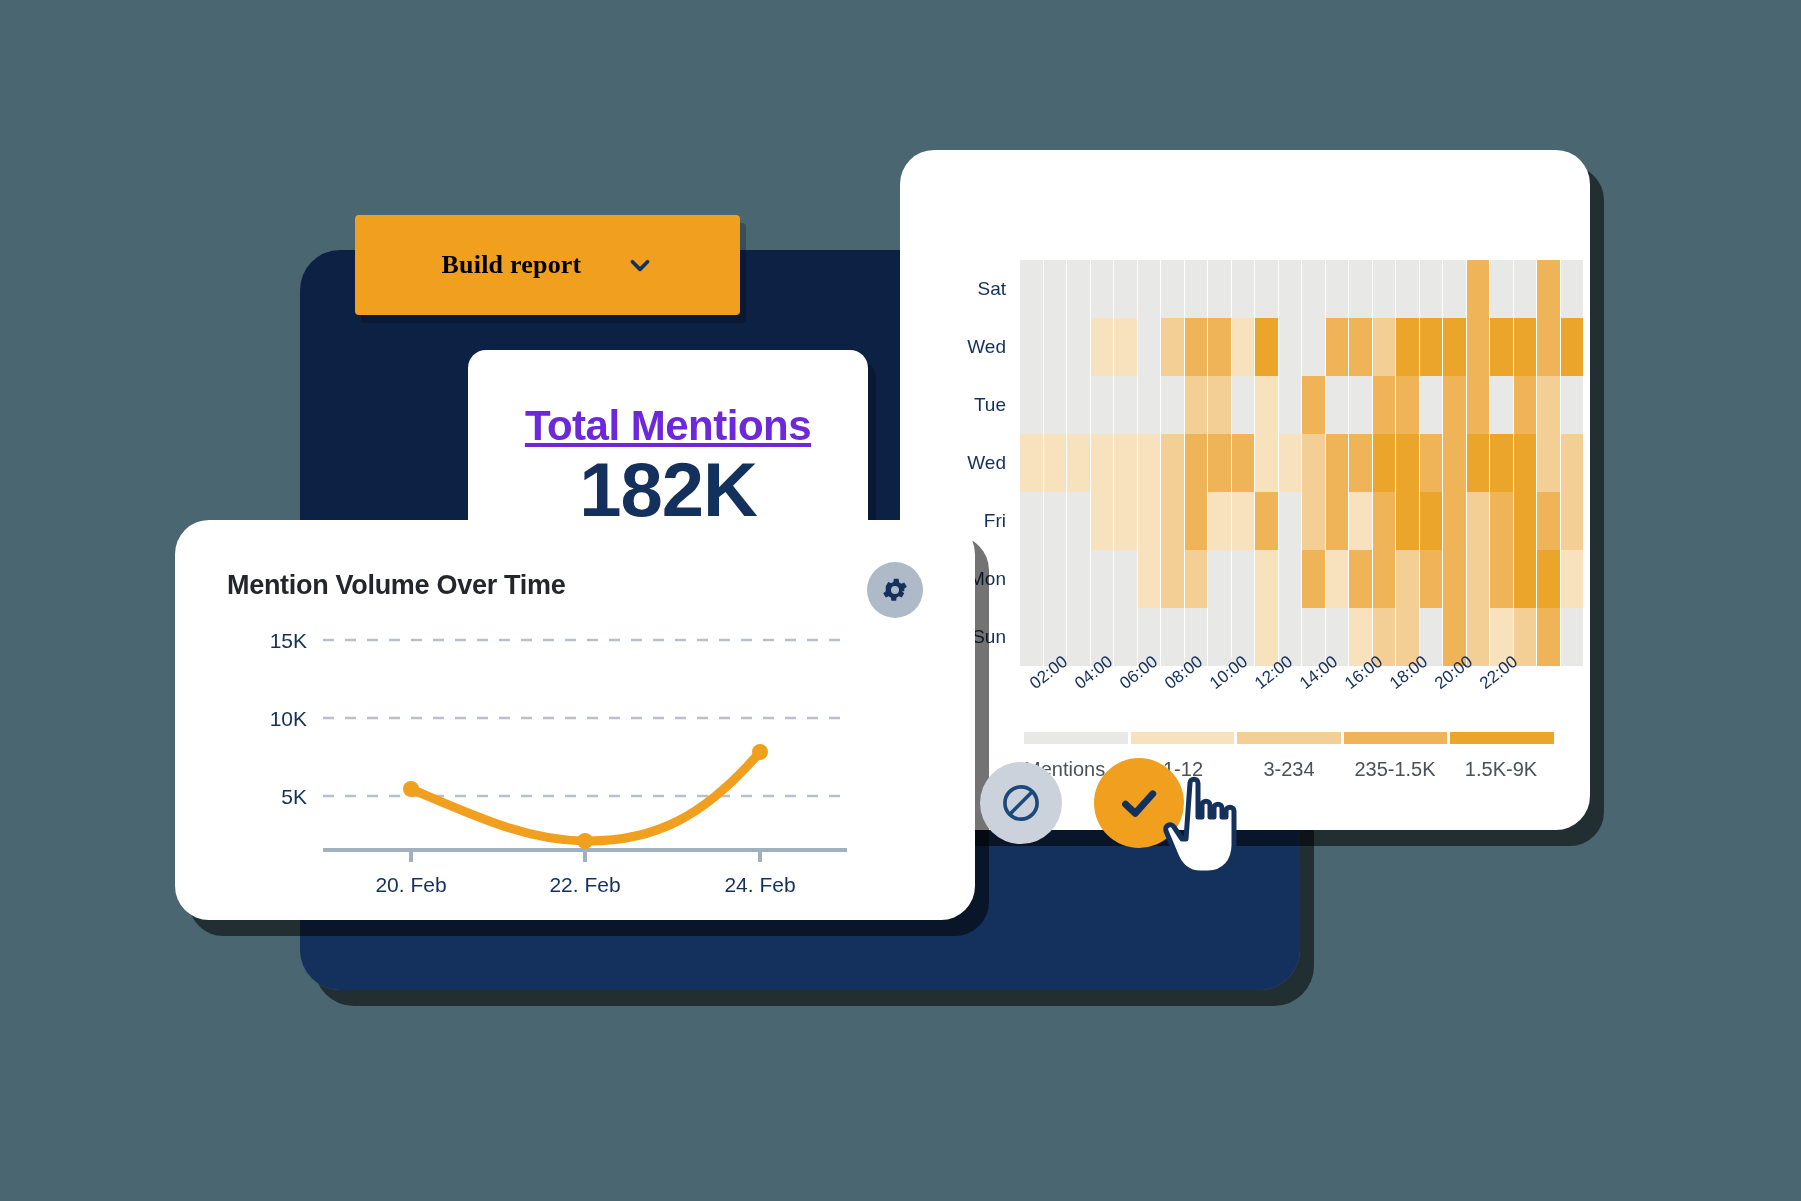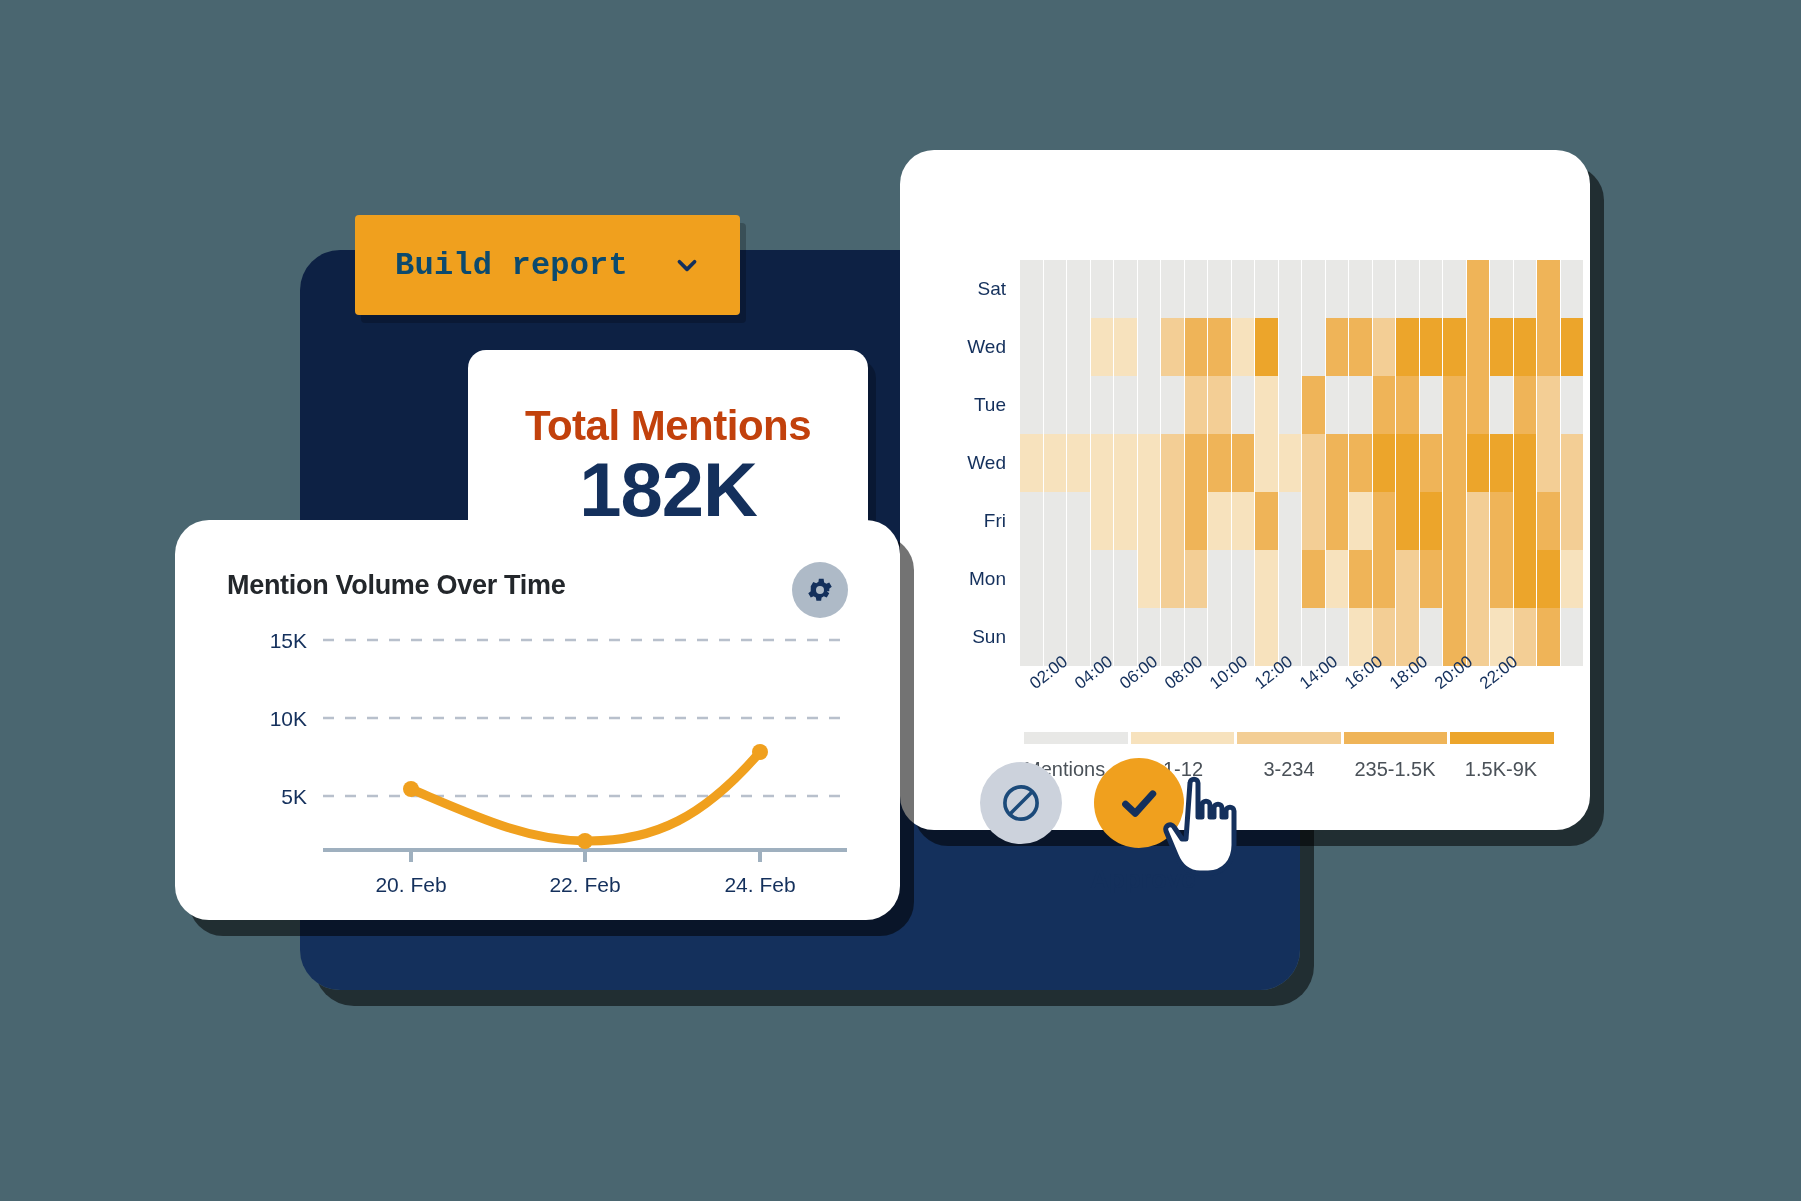--- a/index.html
+++ b/index.html
@@ -24,34 +24,34 @@
 
   
   .build-report{
     position:absolute;left:355px;top:215px;width:385px;height:100px;
     background:#f0a01e;border:none;border-radius:4px;
     display:flex;align-items:center;justify-content:center;gap:46px;
     box-shadow:6px 8px 0 rgba(0,0,0,.22);
     cursor:pointer;
   }
   .build-report .lbl{
-    color:#0c4a6e;font-size:32px;font-weight:bold;letter-spacing:.2px;
-    font-family:Liberation Mono, monospace;
+    color:#000000;font-size:26px;font-weight:bold;letter-spacing:.2px;
+    font-family:Liberation Serif, serif;
   }
   .chev{width:26px;height:26px;display:block;}
 
   
   .total-card{
     position:absolute;left:468px;top:350px;width:400px;height:230px;
     background:#ffffff;border-radius:18px;
     box-shadow:8px 10px 0 rgba(0,0,0,.25);
     display:flex;flex-direction:column;align-items:center;justify-content:center;
   }
   .total-card .t-title{
-    color:#c2410c;font-size:42px;font-weight:bold;margin:0 0 2px 0;letter-spacing:-.5px;
+    color:#6d28d9;font-size:42px;font-weight:bold;margin:0 0 2px 0;letter-spacing:-.5px;text-decoration:underline;
   }
   .total-card .t-value{
     color:#14305c;font-size:76px;font-weight:bold;line-height:1;letter-spacing:-1px;
   }
 
   
   .heat-card{
     position:absolute;left:900px;top:150px;width:690px;height:680px;
     background:#ffffff;border-radius:34px;
     box-shadow:14px 16px 0 rgba(0,0,0,.55);
@@ -83,21 +83,21 @@
   .legend{position:absolute;left:124px;top:490px;width:530px;}
   .legend-bar{display:flex;height:12px;}
   .legend-seg{flex:1;margin-right:3px;}
   .legend-seg:last-child{margin-right:0;}
   .legend-labels{display:flex;margin-top:14px;}
   .legend-lab{flex:1;text-align:center;color:#4a5158;font-size:20px;white-space:nowrap;}
   .legend-lab.first{text-align:left;}
 
   
   .line-card{
-    position:absolute;left:175px;top:520px;width:725px;height:400px;
+    position:absolute;left:175px;top:520px;width:800px;height:400px;
     background:#ffffff;border-radius:34px;
     box-shadow:14px 16px 0 rgba(0,0,0,.55);
     overflow:hidden;
   }
   .line-title{
     position:absolute;left:52px;top:50px;
     color:#23272b;font-size:27px;font-weight:bold;letter-spacing:-.3px;
   }
   .gear-btn{
     position:absolute;right:52px;top:42px;width:56px;height:56px;border-radius:50%;

